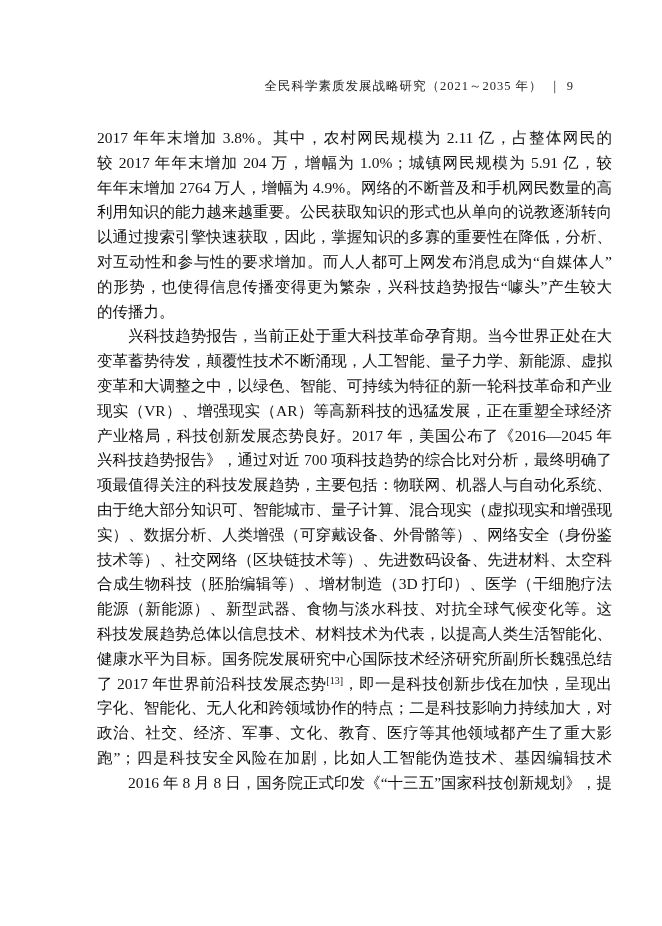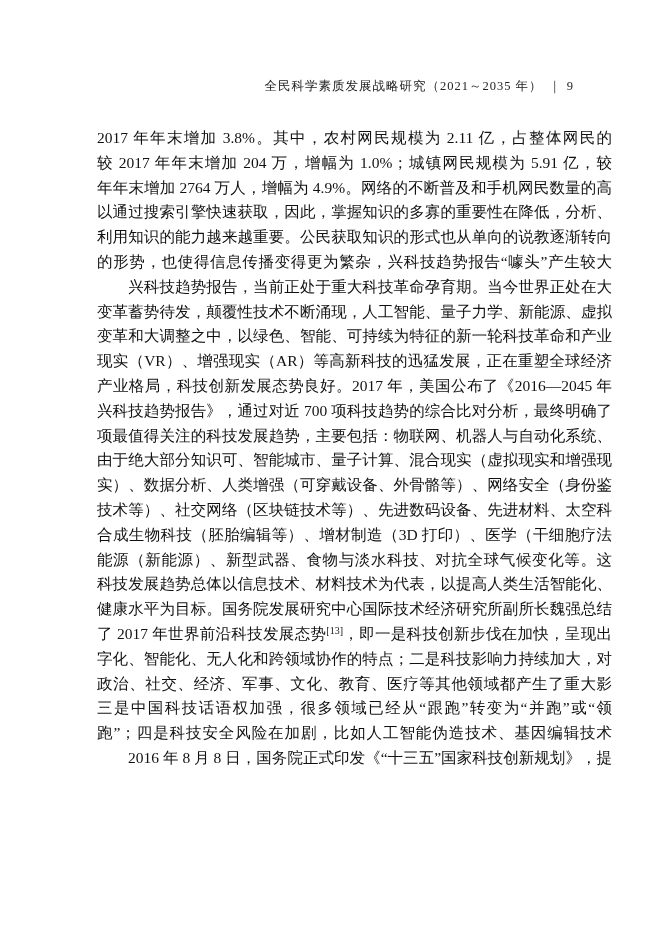--- a/index.html
+++ b/index.html
@@ -69,43 +69,44 @@
 
   <div class="page-header">
     <span>全民科学素质发展战略研究（2021～2035 年）</span><span class="sep">｜</span><span>9</span>
   </div>
 
   <div class="body-text">
       <div class="paragraph">
         <div class="line"><span>2017 年年末增加 3.8%。其中，农村网民规模为 2.11 亿，占整体网民的 26.3%，</span></div>
         <div class="line"><span>较 2017 年年末增加 204 万，增幅为 1.0%；城镇网民规模为 5.91 亿，较 2017</span></div>
         <div class="line"><span>年年末增加 2764 万人，增幅为 4.9%。网络的不断普及和手机网民数量的高速</span></div>
+        <div class="line"><span>利用知识的能力越来越重要。公民获取知识的形式也从单向的说教逐渐转向</span></div>
         <div class="line"><span>以通过搜索引擎快速获取，因此，掌握知识的多寡的重要性在降低，分析、</span></div>
-        <div class="line"><span>利用知识的能力越来越重要。公民获取知识的形式也从单向的说教逐渐转向</span></div>
+        <div class="line"><span>对互动性和参与性的要求增加。而人人都可上网发布消息成为“自媒体人”</span></div>
         <div class="line"><span>的形势，也使得信息传播变得更为繁杂，兴科技趋势报告“噱头”产生较大</span></div>
+        <div class="line para-end"><span>的传播力。</span></div>
       </div>
       <div class="paragraph">
         <div class="line"><span>　　兴科技趋势报告，当前正处于重大科技革命孕育期。当今世界正处在大</span></div>
         <div class="line"><span>变革蓄势待发，颠覆性技术不断涌现，人工智能、量子力学、新能源、虚拟</span></div>
         <div class="line"><span>变革和大调整之中，以绿色、智能、可持续为特征的新一轮科技革命和产业</span></div>
         <div class="line"><span>现实（VR）、增强现实（AR）等高新科技的迅猛发展，正在重塑全球经济和</span></div>
         <div class="line"><span>产业格局，科技创新发展态势良好。2017 年，美国公布了《2016—2045 年新</span></div>
         <div class="line"><span>兴科技趋势报告》，通过对近 700 项科技趋势的综合比对分析，最终明确了 20</span></div>
         <div class="line"><span>项最值得关注的科技发展趋势，主要包括：物联网、机器人与自动化系统、</span></div>
         <div class="line"><span>由于绝大部分知识可、智能城市、量子计算、混合现实（虚拟现实和增强现</span></div>
         <div class="line"><span>实）、数据分析、人类增强（可穿戴设备、外骨骼等）、网络安全（身份鉴定</span></div>
         <div class="line"><span>技术等）、社交网络（区块链技术等）、先进数码设备、先进材料、太空科技、</span></div>
         <div class="line"><span>合成生物科技（胚胎编辑等）、增材制造（3D 打印）、医学（干细胞疗法等）、</span></div>
         <div class="line"><span>能源（新能源）、新型武器、食物与淡水科技、对抗全球气候变化等。这 20 项</span></div>
         <div class="line"><span>科技发展趋势总体以信息技术、材料技术为代表，以提高人类生活智能化、</span></div>
         <div class="line"><span>健康水平为目标。国务院发展研究中心国际技术经济研究所副所长魏强总结</span></div>
         <div class="line"><span>了 2017 年世界前沿科技发展态势</span><span class="sup">[13]</span><span>，即一是科技创新步伐在加快，呈现出数</span></div>
         <div class="line"><span>字化、智能化、无人化和跨领域协作的特点；二是科技影响力持续加大，对</span></div>
         <div class="line"><span>政治、社交、经济、军事、文化、教育、医疗等其他领域都产生了重大影响；</span></div>
-        <div class="line"><span>三是中国科技话语权加强，很多领域已经从“跟跑”转变为“并跑”或“领</span></div>
         <div class="line para-end"><span>跑”；四是科技安全风险在加剧，比如人工智能伪造技术、基因编辑技术等。</span></div>
       </div>
       <div class="paragraph">
         <div class="line"><span>　　2016 年 8 月 8 日，国务院正式印发《“十三五”国家科技创新规划》，提</span></div>
       </div>
     </div>
 
 </div>
 
 </body></html>

